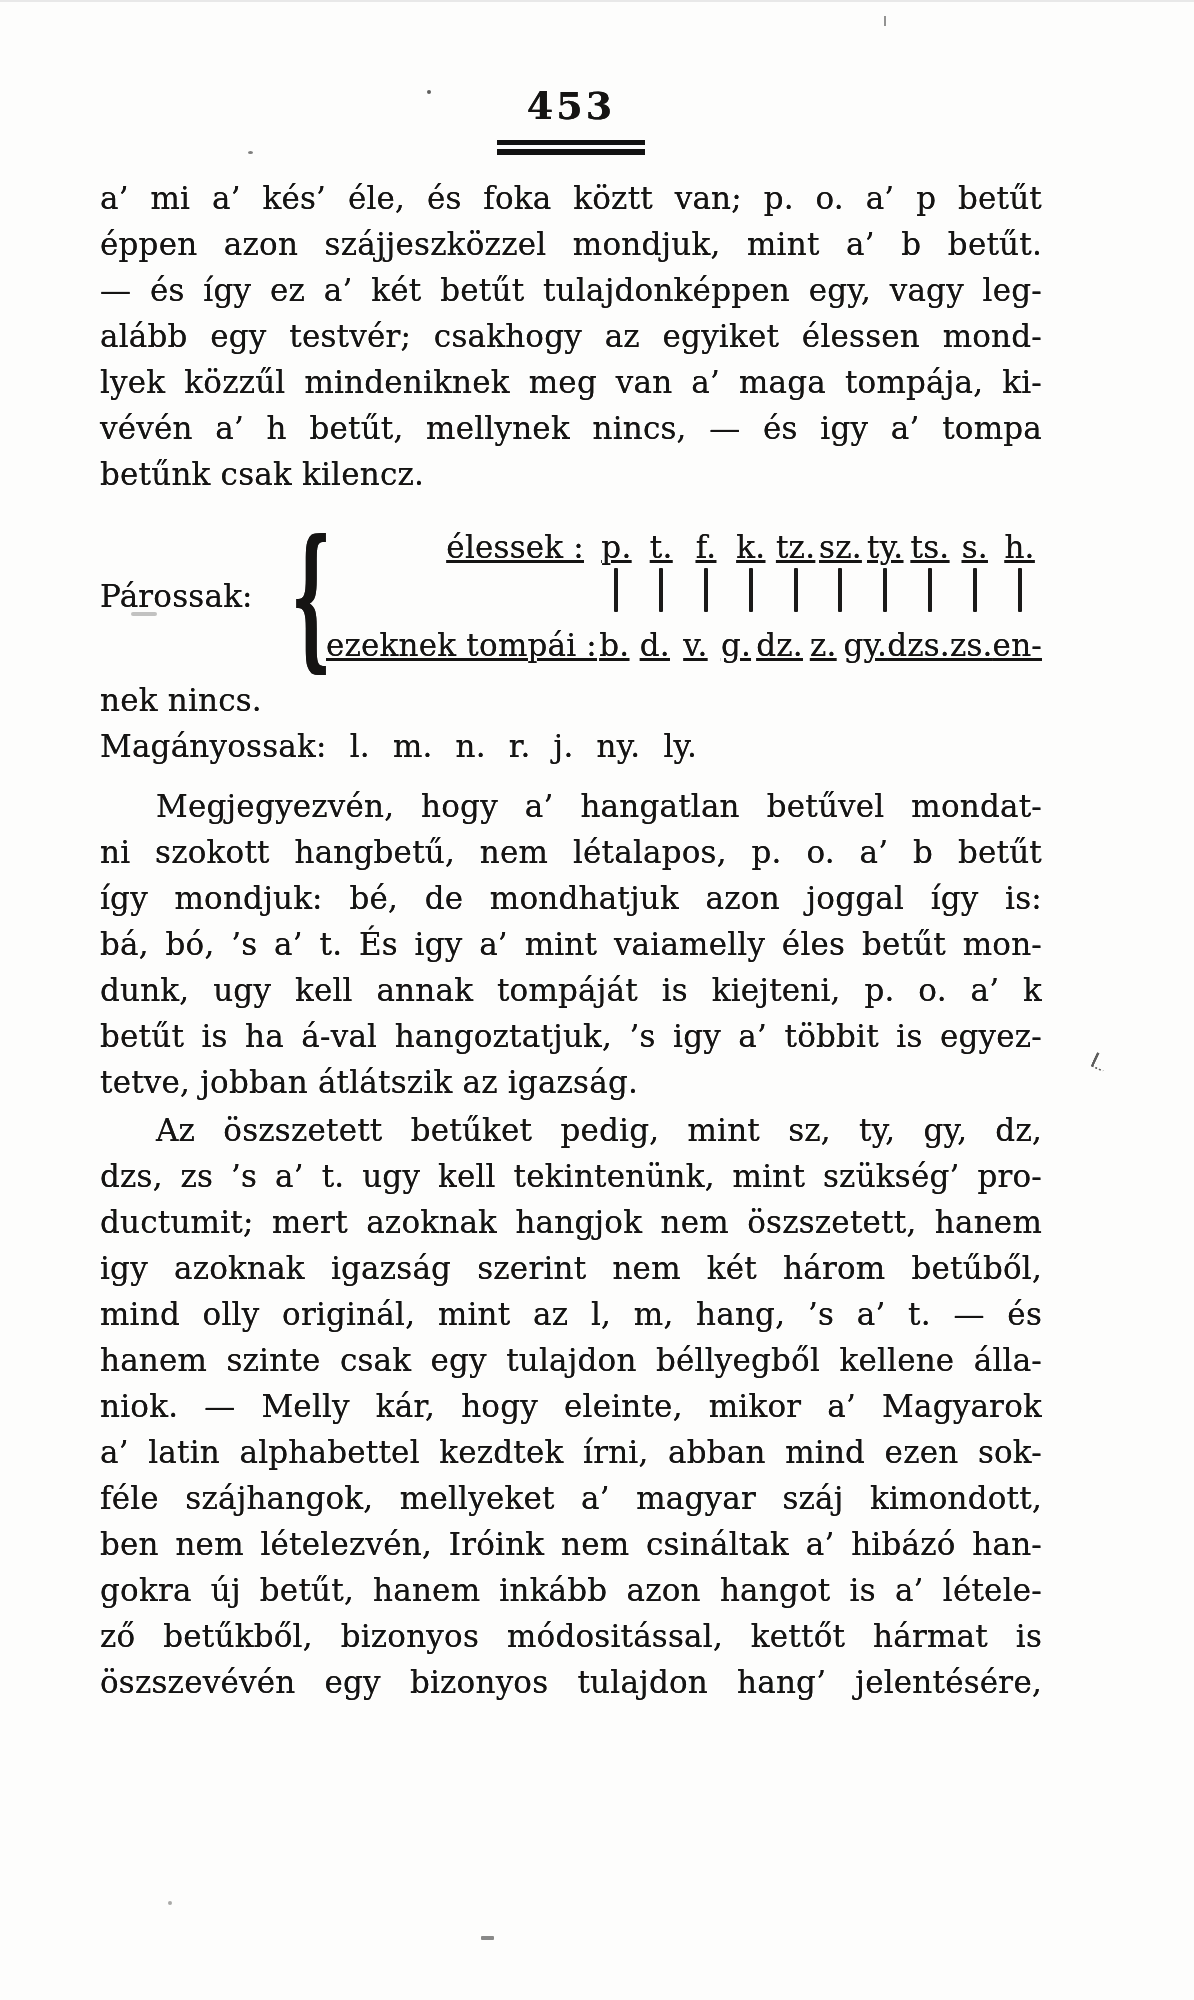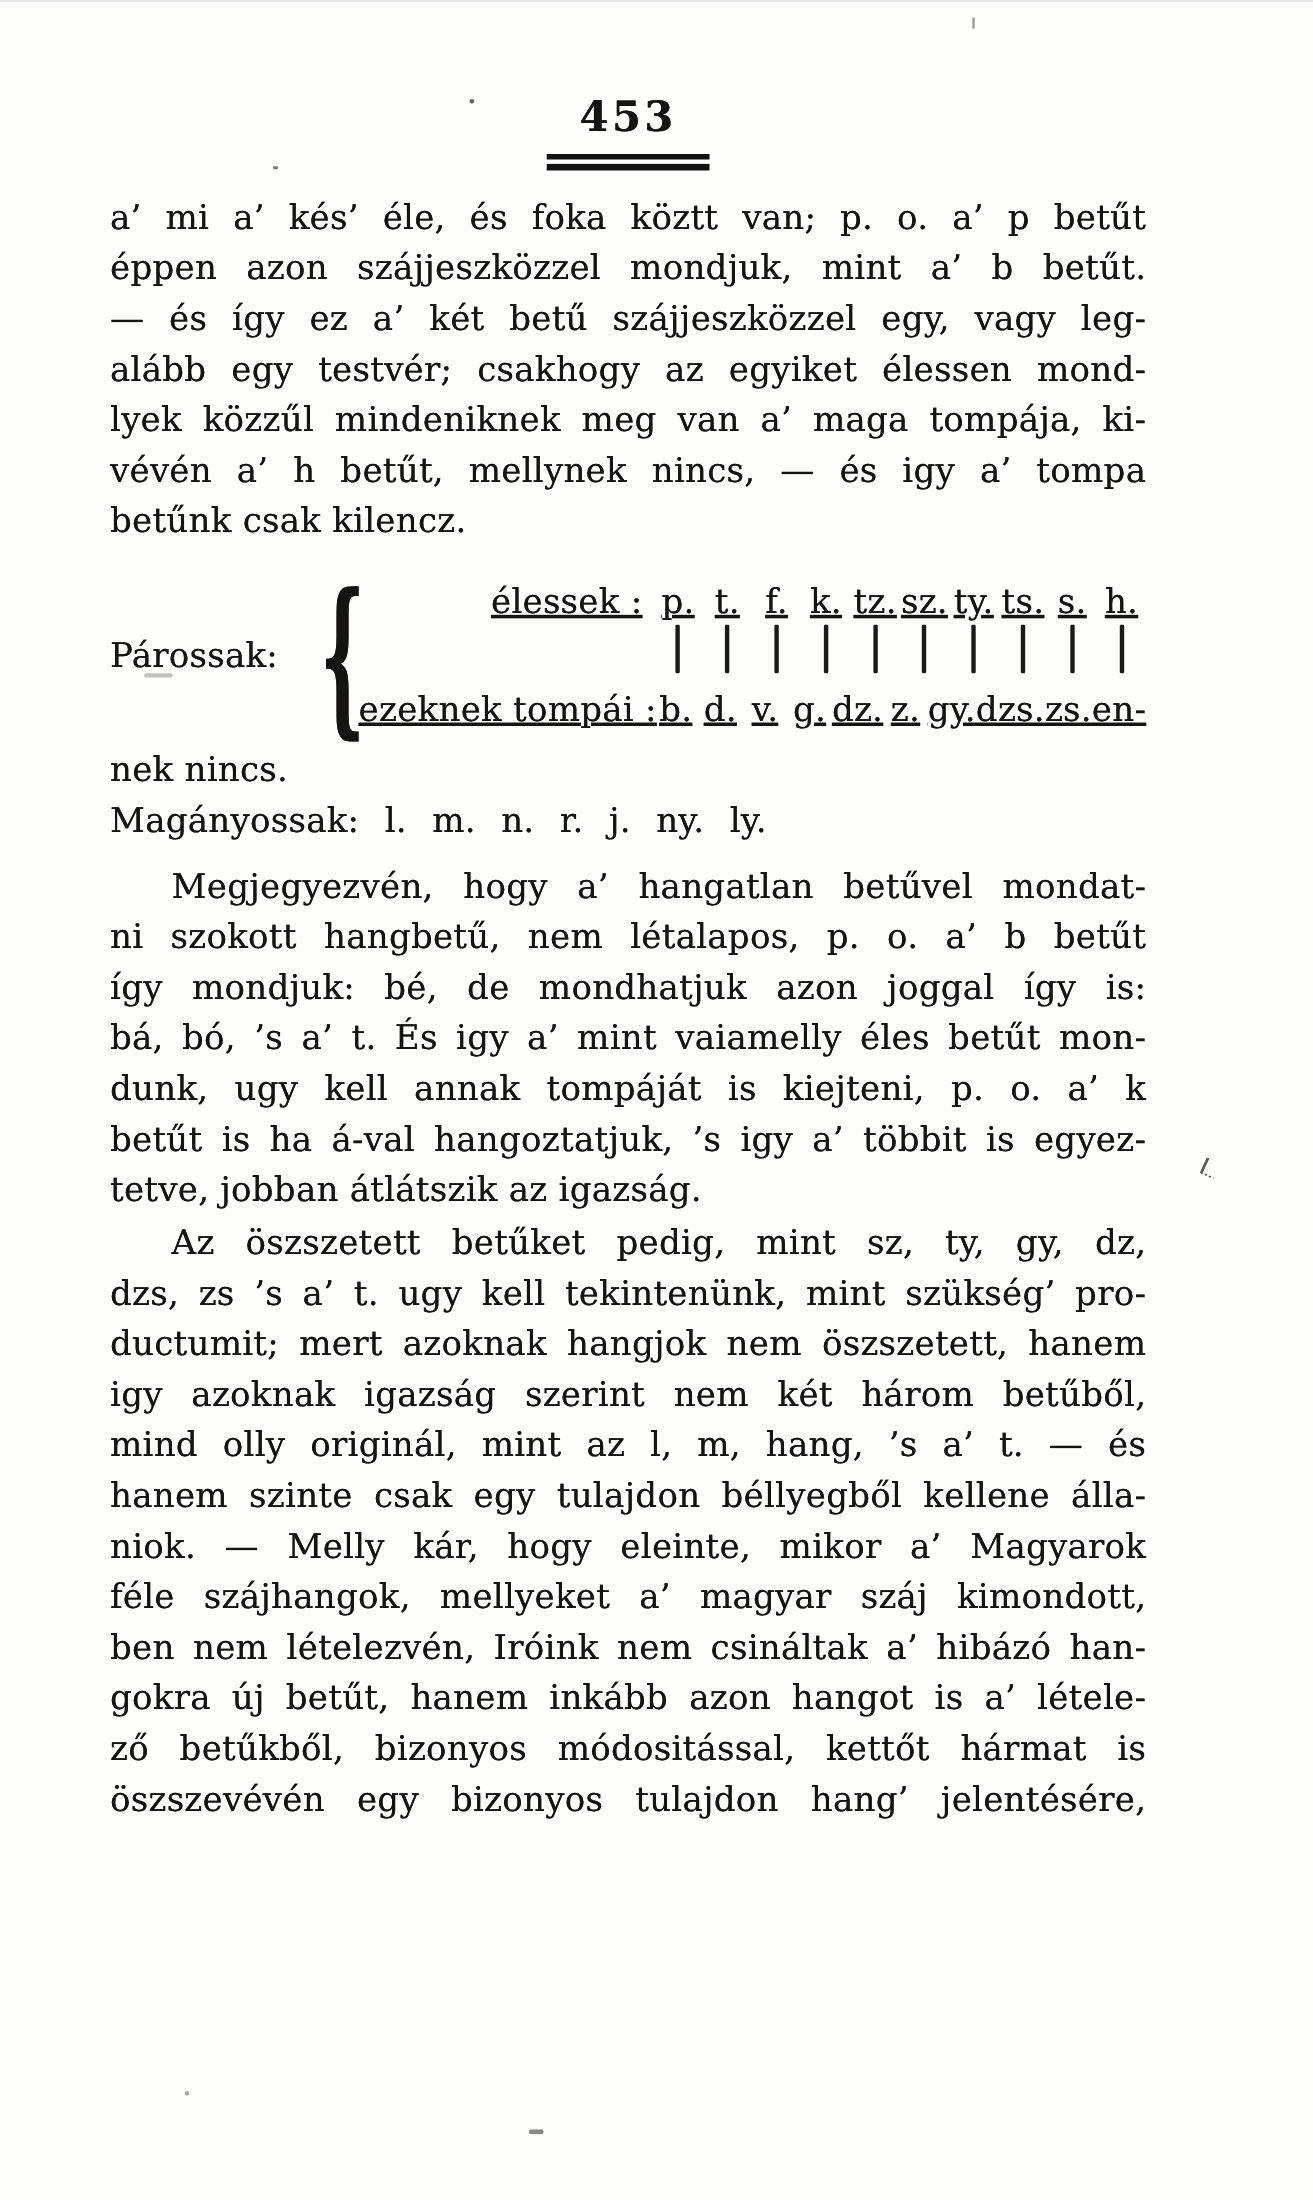--- a/index.html
+++ b/index.html
@@ -112,21 +112,21 @@
   <header class="page-head">
     <div class="page-number">453</div>
     <div class="double-rule"></div>
   </header>
 
   <main class="text-col">
 
     <section class="para">
       <div class="line just">a’ mi a’ kés’ éle, és foka köztt van; p. o. a’ p betűt</div>
       <div class="line just">éppen azon szájjeszközzel mondjuk, mint a’ b betűt.</div>
-      <div class="line just">— és így ez a’ két betű szájjeszközzel egy, vagy leg-</div>
+      <div class="line just">— és így ez a’ két betűt tulajdonképpen egy, vagy leg-</div>
       <div class="line just">alább egy testvér; csakhogy az egyiket élessen mond-</div>
       <div class="line just">lyek közzűl mindeniknek meg van a’ maga tompája, ki-</div>
       <div class="line just">vévén a’ h betűt, mellynek nincs, — és igy a’ tompa</div>
       <div class="line left">betűnk csak kilencz.</div>
     </section>
 
     <section class="pairs-block">
       <div class="pairs-label">Párossak:</div>
       <div class="brace-wrap">
         <span class="brace">{</span>
@@ -194,20 +194,21 @@
     </section>
 
     <section class="para para3">
       <div class="line just indent">Az öszszetett betűket pedig, mint sz, ty, gy, dz,</div>
       <div class="line just">dzs, zs ’s a’ t. ugy kell tekintenünk, mint szükség’ pro-</div>
       <div class="line just">ductumit; mert azoknak hangjok nem öszszetett, hanem</div>
       <div class="line just">igy azoknak igazság szerint nem két három betűből,</div>
       <div class="line just">mind olly originál, mint az l, m, hang, ’s a’ t. — és</div>
       <div class="line just">hanem szinte csak egy tulajdon béllyegből kellene álla-</div>
       <div class="line just">niok. — Melly kár, hogy eleinte, mikor a’ Magyarok</div>
+      <div class="line just">a’ latin alphabettel kezdtek írni, abban mind ezen sok-</div>
       <div class="line just">féle szájhangok, mellyeket a’ magyar száj kimondott,</div>
       <div class="line just">ben nem lételezvén, Iróink nem csináltak a’ hibázó han-</div>
       <div class="line just">gokra új betűt, hanem inkább azon hangot is a’ létele-</div>
       <div class="line just">ző betűkből, bizonyos módositással, kettőt hármat is</div>
       <div class="line just">öszszevévén egy bizonyos tulajdon hang’ jelentésére,</div>
     </section>
 
   </main>
 
   <div class="speck s1"></div>

